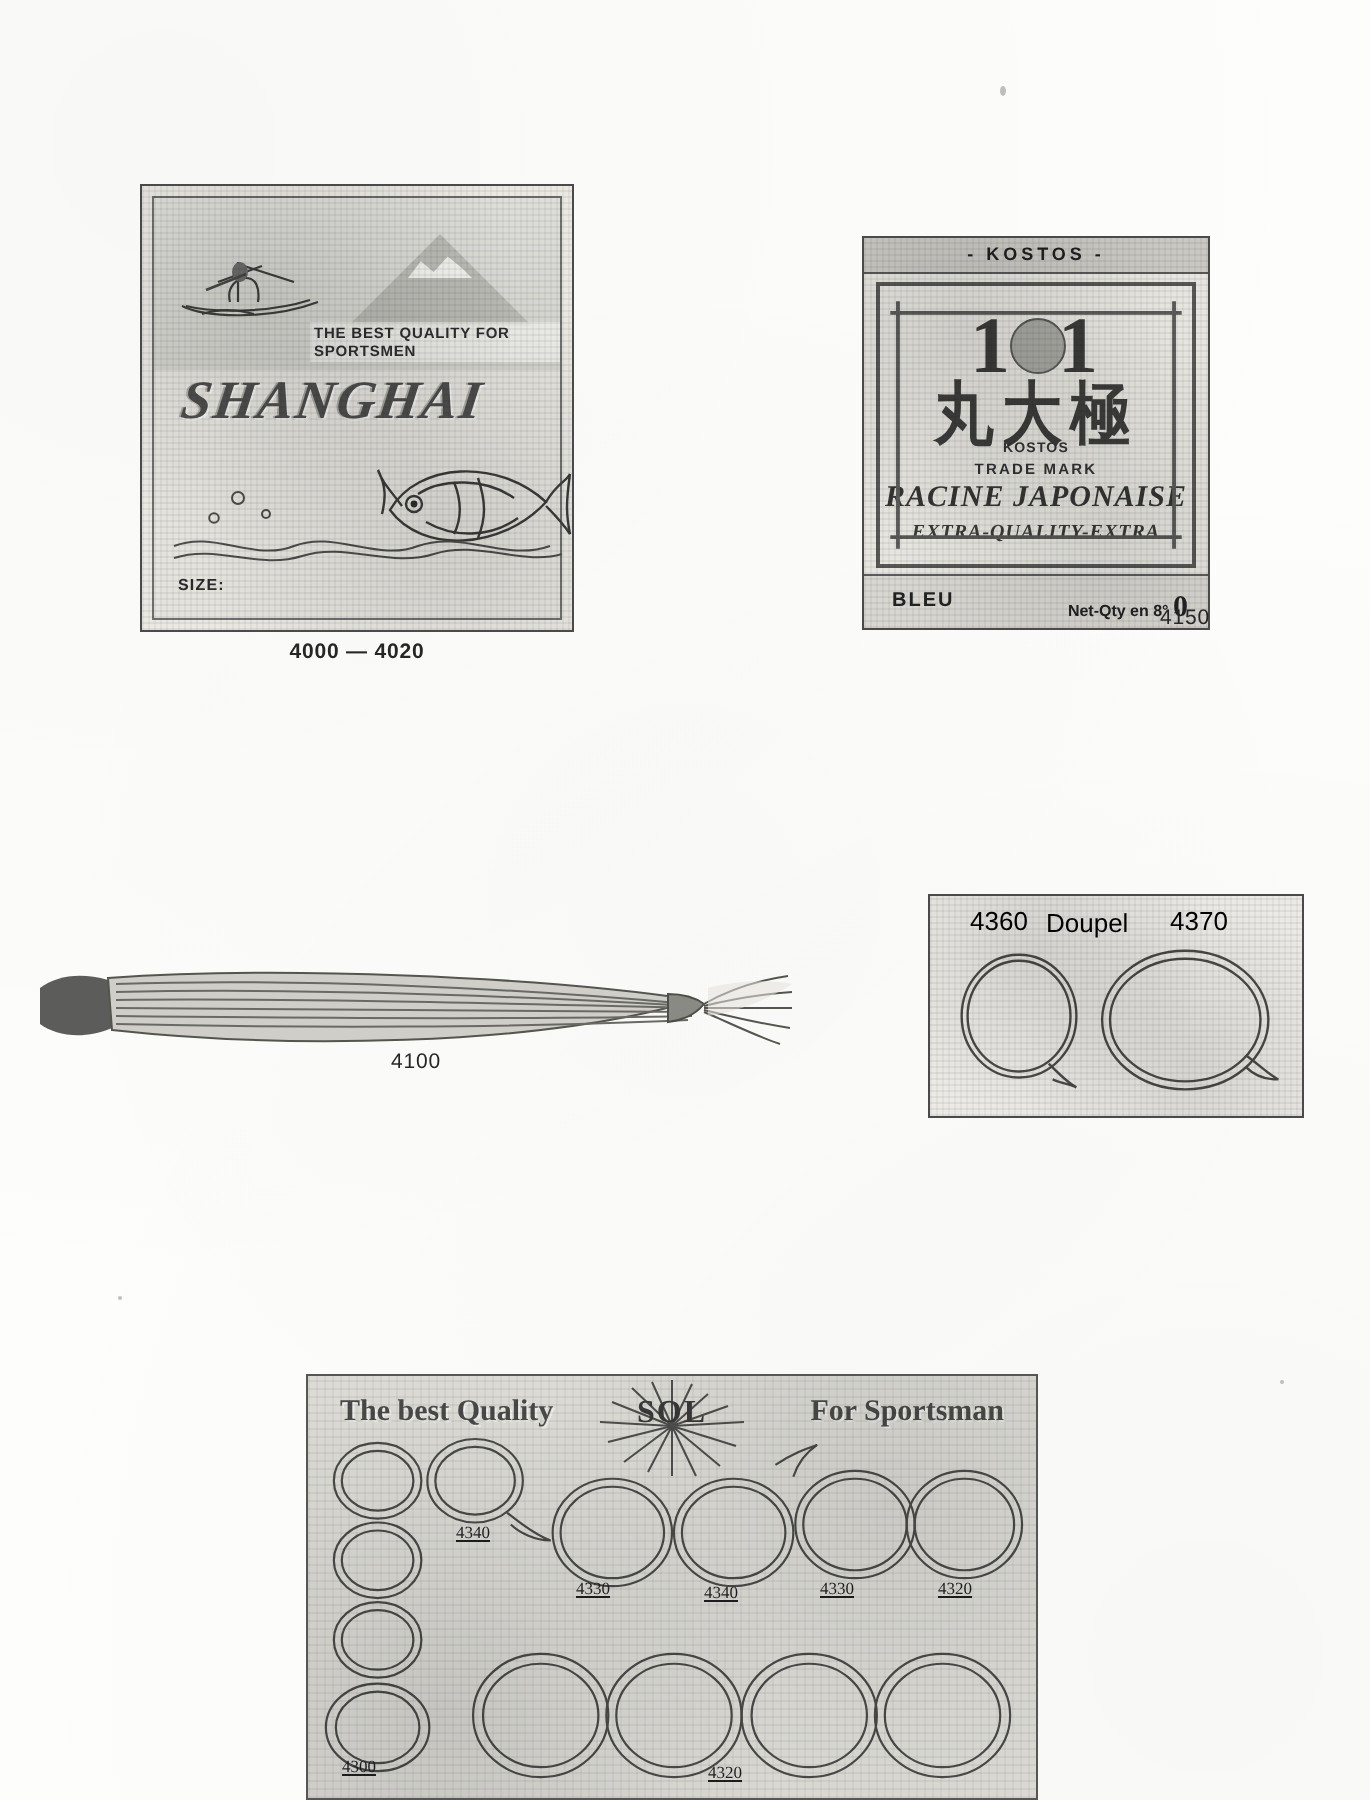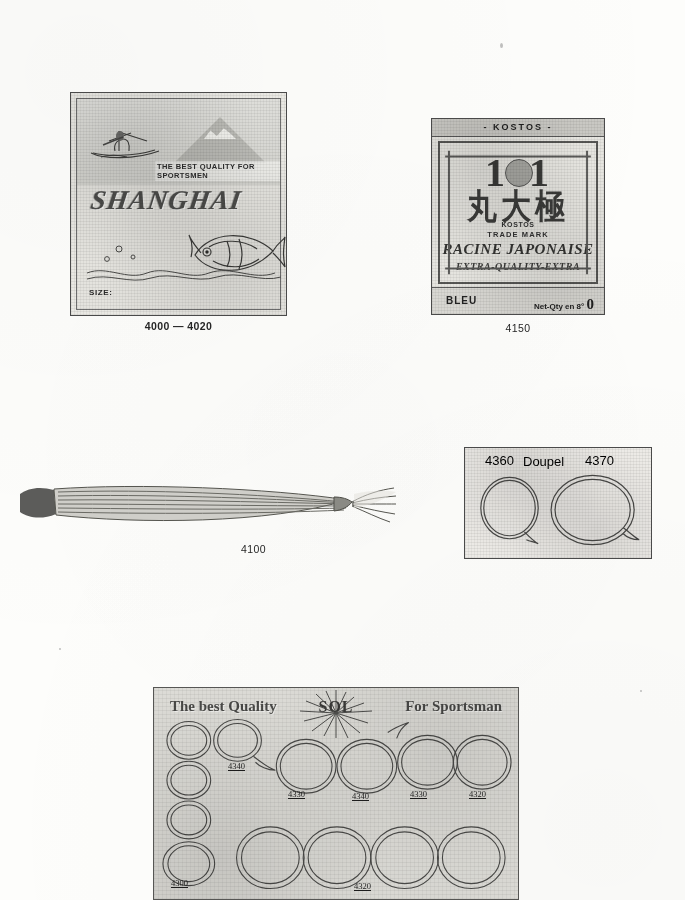--- a/index.html
+++ b/index.html
@@ -350,21 +350,21 @@
   </div>
   <div class="ko-bottom">
     <div class="ko-bleu">BLEU</div>
     <div class="ko-qty">
       <span>Net-Qty en 8°</span>
       <span class="big">0</span>
     </div>
   </div>
   <div class="scan-noise"></div>
 </div>
-<div class="caption" style="left:431px; top:322px; width:174px;">4150</div>
+<div class="caption" style="left:431px; top:303px; width:174px;text-align:right;">4150</div>
 
 <svg id="item-bundle" viewBox="0 0 380 70">
 
   <path d="M2 22 C10 16 22 14 36 18 L38 42 C24 48 10 46 2 40 Z" fill="#5c5c5a"></path>
 
   <path d="M36 17 C120 11 250 16 330 28 C250 52 120 52 38 43 Z" fill="#cfcec9" stroke="#55554f" stroke-width="1"></path>
   <g stroke="#6a6a64" stroke-width="1" fill="none">
     <path d="M40 20 C130 17 240 22 326 30"></path>
     <path d="M40 24 C130 22 240 26 328 31"></path>
     <path d="M40 28 C130 27 240 30 330 32"></path>
@@ -377,21 +377,21 @@
 
   <g stroke="#55554f" stroke-width="1" fill="none">
     <path d="M334 30 C348 22 362 18 376 16"></path>
     <path d="M334 31 C350 27 364 25 378 24"></path>
     <path d="M334 32 C350 32 366 32 378 32"></path>
     <path d="M334 33 C350 37 364 40 377 42"></path>
     <path d="M334 34 C348 40 360 46 372 50"></path>
   </g>
   <path d="M336 22 C352 18 368 18 378 20 C366 28 350 34 336 36 Z" fill="#e3e2dd" opacity=".55"></path>
 </svg>
-<div class="caption" style="left:150px; top:543px; width:116px;text-align:right;">4100</div>
+<div class="caption" style="left:150px; top:525px; width:116px;">4100</div>
 
 <div class="scan-card" id="label-doupel">
   <div class="dp-4360">4360</div>
   <div class="dp-name">Doupel</div>
   <div class="dp-4370">4370</div>
   <svg style="position:absolute;left:0;top:20px;width:100%;height:90px;" viewBox="0 0 188 90">
     <g fill="none" stroke="#4a4a48" stroke-width="1.2">
       <ellipse cx="45" cy="40" rx="29" ry="31"></ellipse>
       <ellipse cx="45" cy="40" rx="26" ry="28"></ellipse>
       <path d="M60 64 C66 70 70 74 74 76 C70 74 66 74 62 72"></path>

